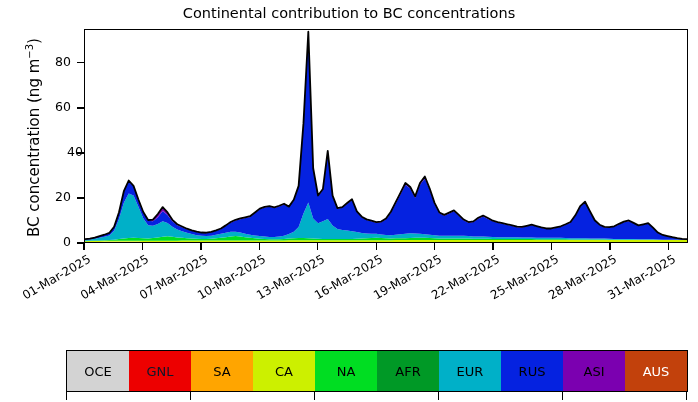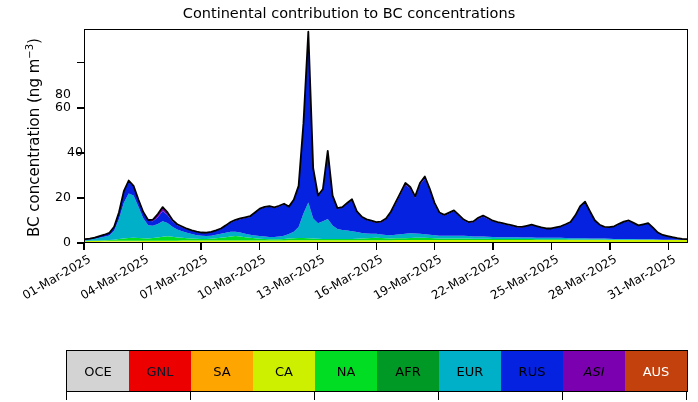--- a/index.html
+++ b/index.html
@@ -72,21 +72,21 @@
   <div id="yaxis">
       <div class="ytick" style="top: 242.3px;"></div>
       <div class="ylab" style="top: 236px;">0</div>
       <div class="ytick" style="top: 197.247px;"></div>
       <div class="ylab" style="top: 190.947px;">20</div>
       <div class="ytick" style="top: 152.195px;"></div>
       <div class="ylab" style="top: 145.895px; padding-left: 12px;">40</div>
       <div class="ytick" style="top: 107.142px;"></div>
       <div class="ylab" style="top: 100.842px;">60</div>
       <div class="ytick" style="top: 62.0895px;"></div>
-      <div class="ylab" style="top: 55.7895px; margin-top: 32px;">80</div>
+      <div class="ylab" style="top: 55.7895px;">80</div>
     </div>
 
   <div id="xaxis">
       <div class="xtick" style="left: 83.3px;"></div>
       <div class="xlab" style="left: 0px; width: 86px;">01-Mar-2025</div>
       <div class="xtick" style="left: 141.752px;"></div>
       <div class="xlab" style="left: 58.4516px; width: 86px;">04-Mar-2025</div>
       <div class="xtick" style="left: 200.203px;"></div>
       <div class="xlab" style="left: 116.903px; width: 86px;">07-Mar-2025</div>
       <div class="xtick" style="left: 258.655px;"></div>
@@ -125,21 +125,21 @@
 
   <div class="legend-bar" id="legend-bar">
       <div class="legend-cell" style="background: rgb(211, 211, 211); color: rgb(0, 0, 0);">OCE</div>
       <div class="legend-cell" style="background: rgb(237, 0, 0); color: #0f172a;">GNL</div>
       <div class="legend-cell" style="background: rgb(255, 165, 0); color: rgb(0, 0, 0);">SA</div>
       <div class="legend-cell" style="background: rgb(204, 240, 0); color: rgb(0, 0, 0);">CA</div>
       <div class="legend-cell" style="background: rgb(0, 221, 34); color: rgb(0, 0, 0);">NA</div>
       <div class="legend-cell" style="background: rgb(0, 153, 38); color: rgb(0, 0, 0);">AFR</div>
       <div class="legend-cell" style="background: rgb(0, 176, 200); color: rgb(0, 0, 0);">EUR</div>
       <div class="legend-cell" style="background: rgb(5, 34, 224); color: rgb(0, 0, 0);">RUS</div>
-      <div class="legend-cell" style="background: rgb(123, 0, 176); color: rgb(0, 0, 0); font-style: italic;">ASI</div>
+      <div class="legend-cell" style="background: rgb(123, 0, 176); color: rgb(0, 0, 0);">ASI</div>
       <div class="legend-cell" style="background: #c2410c; color: rgb(255, 255, 255);">AUS</div>
     </div>
   <div class="legend-axis"></div>
   <div id="legend-ticks">
       <div class="legend-tick" style="left: 66px;"></div>
       <div class="legend-tick" style="left: 190px;"></div>
       <div class="legend-tick" style="left: 314px;"></div>
       <div class="legend-tick" style="left: 438px;"></div>
       <div class="legend-tick" style="left: 562px;"></div>
       <div class="legend-tick" style="left: 686px;"></div>

